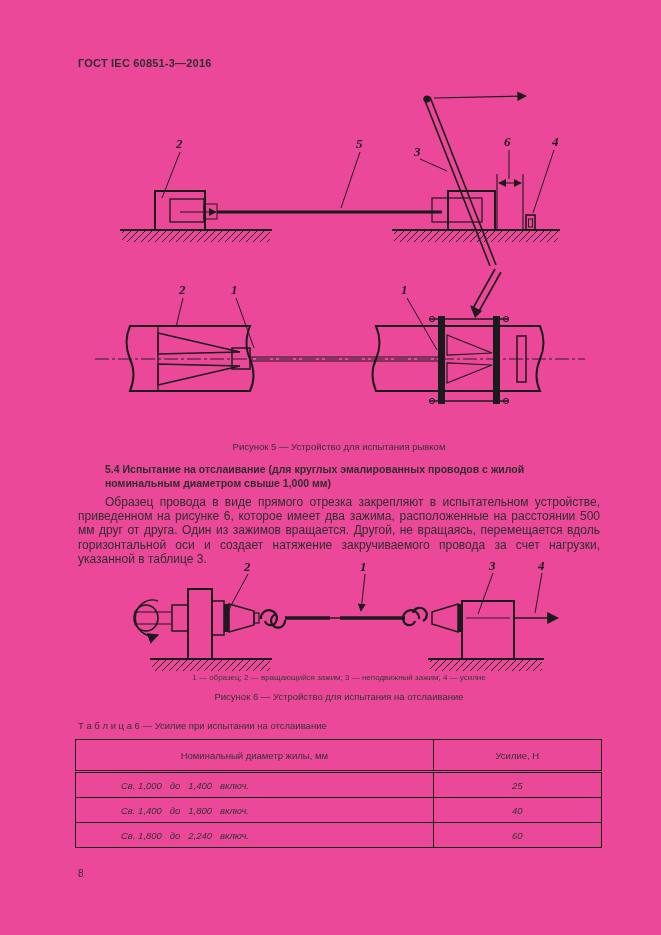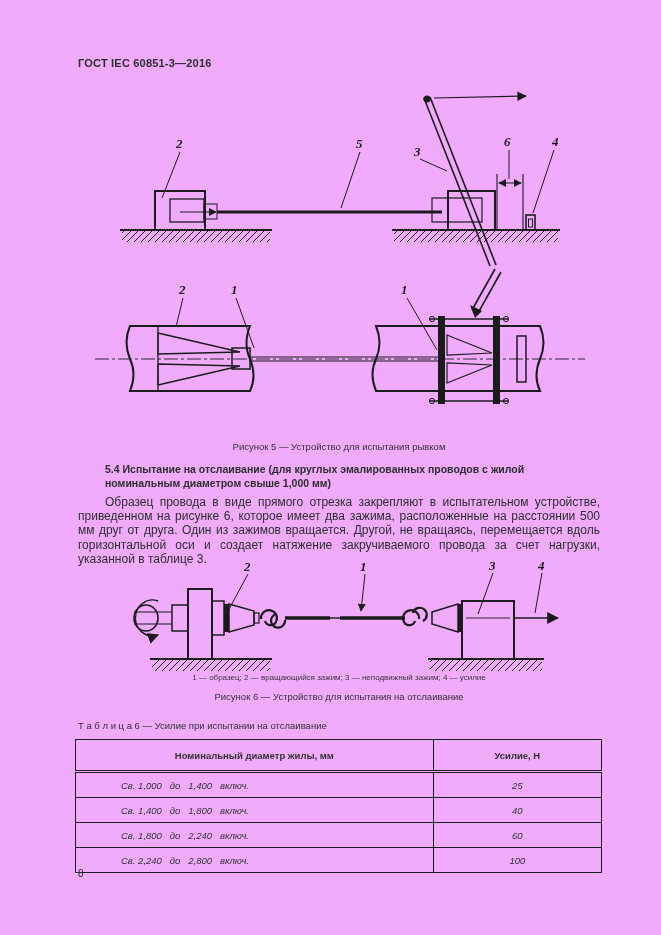--- a/index.html
+++ b/index.html
@@ -1,32 +1,32 @@
 <!DOCTYPE html>
 <html><head>
 <meta charset="utf-8">
 <style>
   html,body{margin:0;padding:0;background:#888;}
   .page{
-    position:relative;width:661px;height:935px;background:#f0abfc;
+    position:relative;width:661px;height:935px;background:#ec4899;
     font-family:"Liberation Sans", sans-serif;color:#2e2e2e;overflow:hidden;
     margin:0 auto;
   }
   .doc-header{position:absolute;left:78px;top:57px;font-size:11px;font-weight:bold;letter-spacing:.2px;}
   .fig{position:absolute;left:80px;}
   .fig svg{display:block;}
   .fig-legend{position:absolute;left:78px;width:522px;text-align:center;font-size:8px;line-height:11px;color:#3a3a3a;}
   .fig-caption{position:absolute;left:78px;width:522px;text-align:center;font-size:9.5px;color:#333;}
   .sec-heading{position:absolute;left:105px;width:462px;font-size:10.5px;font-weight:bold;line-height:14px;}
   .body-par{position:absolute;left:78px;width:522px;font-size:12px;line-height:14.2px;text-align:justify;text-indent:27px;}
   .tbl-title{position:absolute;left:78px;font-size:9.5px;color:#333;}
   table.t3{position:absolute;left:75px;top:739px;width:527px;border-collapse:collapse;font-size:9.5px;color:#333;}
   table.t3 th, table.t3 td{border:1px solid #1b1b1b;}
   table.t3{border:1.5px solid #1b1b1b;}
-  table.t3 th{font-weight:bold;height:28px;text-align:center;border-bottom:3px double #1b1b1b;}
+  table.t3 th{font-weight:normal;height:28px;text-align:center;border-bottom:3px double #1b1b1b;}
   table.t3 td{height:22px;font-style:italic;}
   td.range{padding-left:45px;white-space:pre;}
   td.force{text-align:center;}
   .page-num{position:absolute;left:78px;top:868px;font-size:10px;}
   .ink{stroke:#1b1b1b;fill:none;}
   text.fig-num{font-size:13px;font-style:italic;font-weight:bold;fill:#1b1b1b;font-family:"Liberation Serif",serif;}
 </style>
 </head>
 <body>
 
@@ -207,21 +207,17 @@
         <td class="force">25</td>
       </tr>
       <tr>
         <td class="range">Св. 1,400   до   1,800   включ.</td>
         <td class="force">40</td>
       </tr>
       <tr>
         <td class="range">Св. 1,800   до   2,240   включ.</td>
         <td class="force">60</td>
       </tr>
-      <tr>
-        <td class="range">Св. 2,240   до   2,800   включ.</td>
-        <td class="force">100</td>
-      </tr>
     </tbody>
   </table>
 
   <div class="page-num">8</div>
 </div>
 
 </body></html>

